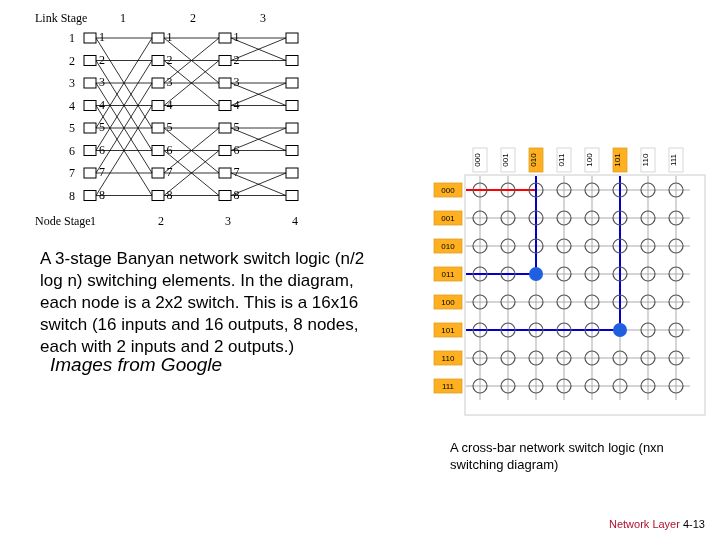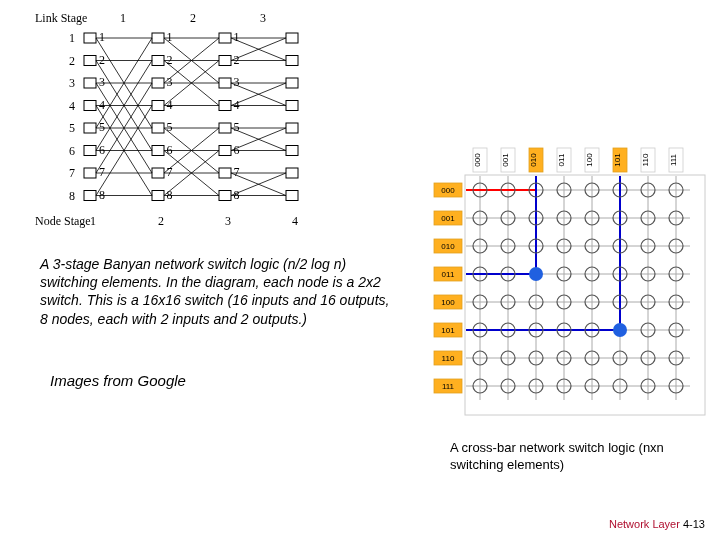--- a/index.html
+++ b/index.html
@@ -21,31 +21,30 @@
   .crossbar-diagram {
     position: absolute;
     left: 430px;
     top: 140px;
     width: 280px;
     height: 280px;
   }
   .caption1 {
     position: absolute;
     left: 40px;
-    top: 255px;
+    top: 248px;
     width: 350px;
-    font-size: 14px;
+    font-size: 17px;
     line-height: 1.3;
-    font-style: italic;
   }
   .caption2 {
     position: absolute;
     left: 50px;
-    top: 372px;
-    font-size: 15px;
+    top: 354px;
+    font-size: 19px;
     font-style: italic;
   }
   .caption3 {
     position: absolute;
     left: 450px;
     top: 440px;
     width: 260px;
     font-size: 13px;
     line-height: 1.3;
   }
@@ -315,18 +314,18 @@
       <circle cx="134" cy="246" r="7" class="cb-node" fill="white"></circle>
       <circle cx="162" cy="246" r="7" class="cb-node" fill="white"></circle>
       <circle cx="190" cy="246" r="7" class="cb-node" fill="white"></circle>
       <circle cx="218" cy="246" r="7" class="cb-node" fill="white"></circle>
       <circle cx="246" cy="246" r="7" class="cb-node" fill="white"></circle>
     </g>
 </svg>
 
 <div class="caption1">A 3-stage Banyan network switch logic (n/2 log n) switching elements. In the diagram, each node is a 2x2 switch. This is a 16x16 switch (16 inputs and 16 outputs, 8 nodes, each with 2 inputs and 2 outputs.)</div>
 <div class="caption2">Images from Google</div>
-<div class="caption3">A cross-bar network switch logic (nxn switching elements)</div>
+<div class="caption3">A cross-bar network switch logic (nxn switching diagram)</div>
 
 <div class="footer">
   <span class="footer-label">Network Layer</span>
   <span>4-13</span>
 </div>
 
 </body></html>

